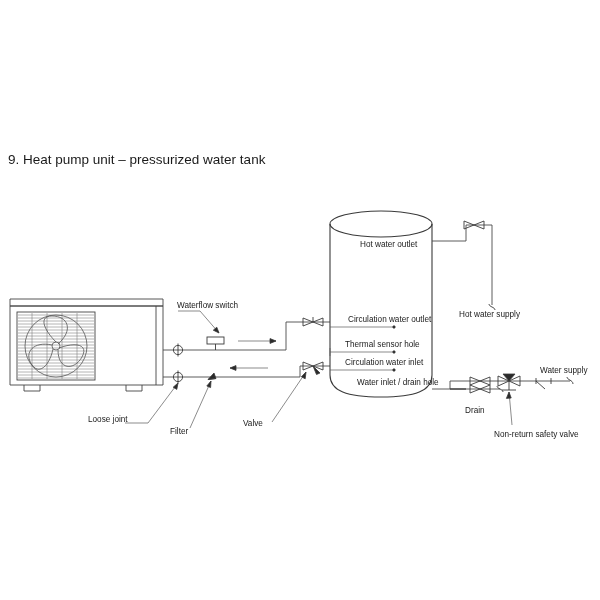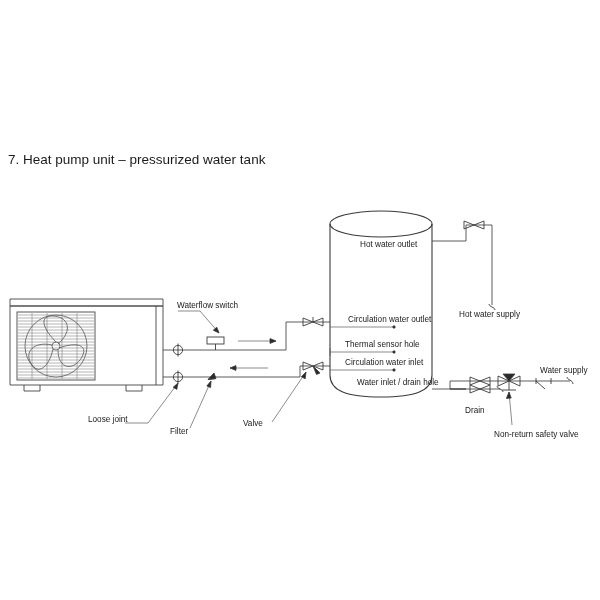--- a/index.html
+++ b/index.html
@@ -77,21 +77,21 @@
     stroke: #3a3a3a;
     stroke-width: 0.8;
     fill: #2a2a2a;
   }
 </style>
 </head>
 <body>
 
 <div id="page">
 
-  <div id="diagram-title">7. Heat pump unit – pressurized water tank</div>
+  <div id="diagram-title">9. Heat pump unit – pressurized water tank</div>
 
   <svg id="schematic-svg" width="600" height="600" viewBox="0 0 600 600">
 
     <g>
 
       <path class="ln-unit" d="M10,299 L163,299 L163,306 L10,306 Z"></path>
 
       <path class="ln-unit" d="M10,306 L163,306 L163,385 L10,385 Z"></path>
 
       <line class="ln-unit" x1="156" y1="306" x2="156" y2="385"></line>

